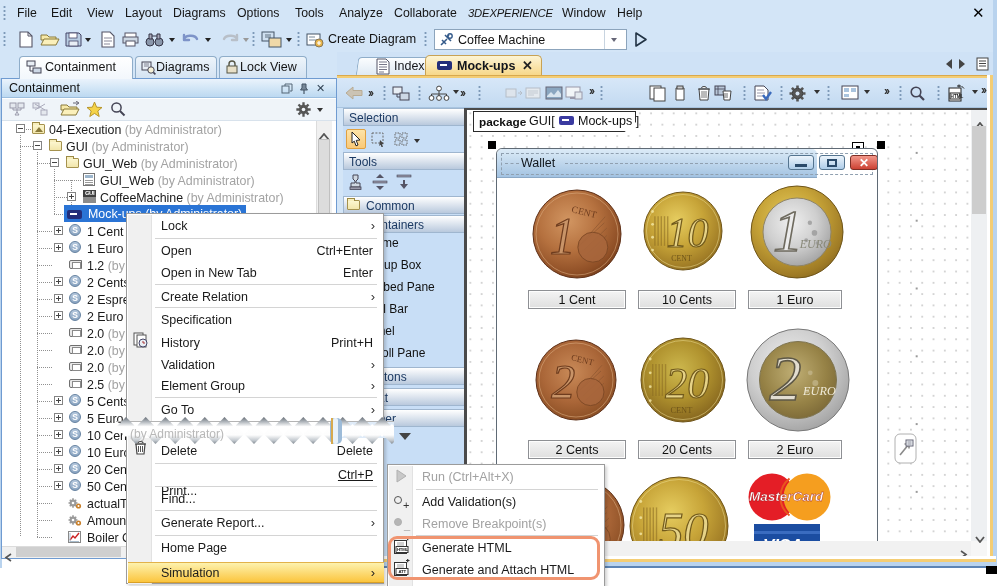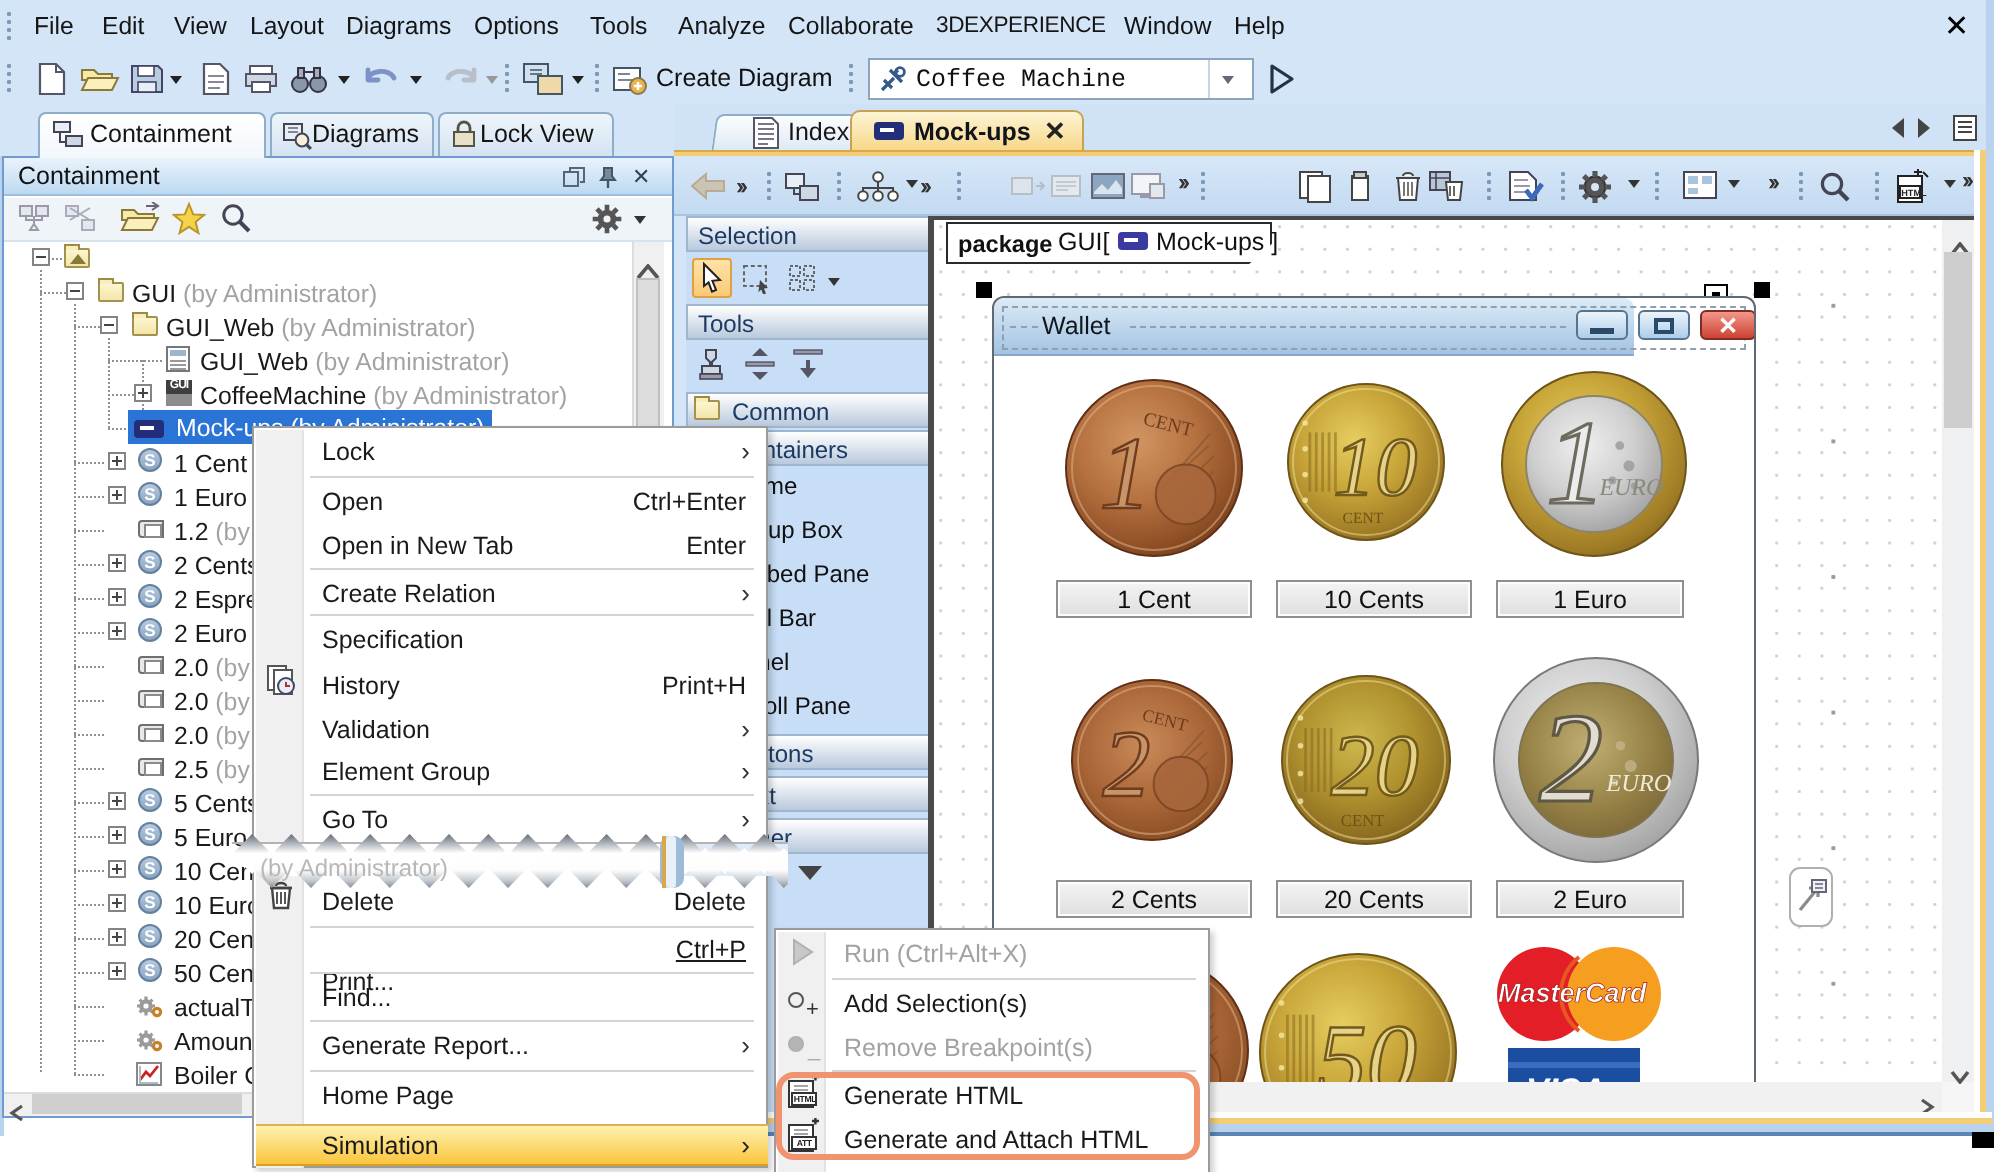--- a/index.html
+++ b/index.html
@@ -88,21 +88,21 @@
     <div class="grip" style="left:3px;top:5px;"></div>
     <span class="mi" style="left:17px">File</span>
     <span class="mi" style="left:51px">Edit</span>
     <span class="mi" style="left:87px">View</span>
     <span class="mi" style="left:125px">Layout</span>
     <span class="mi" style="left:173px">Diagrams</span>
     <span class="mi" style="left:237px">Options</span>
     <span class="mi" style="left:295px">Tools</span>
     <span class="mi" style="left:339px">Analyze</span>
     <span class="mi" style="left:394px">Collaborate</span>
-    <span class="mi" style="left:468px;font-size:11.3px;letter-spacing:-0.2px;top:7px;">3DEXPERIENCE</span>
+    <span class="mi" style="left:468px;font-size:11.3px;letter-spacing:-0.2px;top:7px;font-style:italic;">3DEXPERIENCE</span>
     <span class="mi" style="left:562px">Window</span>
     <span class="mi" style="left:617px">Help</span>
     <span class="mi" style="left:972px;top:4px;font-size:15px;color:#000">✕</span>
   </div>
   <div class="abs" id="toolbar">
   <div class="grip" style="left:3px;top:5px;"></div>
   <svg style="position:absolute;left:18px;top:5px;" width="16" height="17" viewBox="0 0 16 17">
         <path d="M2 1 h8 l4 4 v11 h-12 z" fill="#fff" stroke="#556" stroke-width="1.1"></path>
         <path d="M10 1 v4 h4" fill="none" stroke="#556"></path>
       </svg>
@@ -154,21 +154,21 @@
         <circle cx="13" cy="12" r="4" fill="#e8b54a" stroke="#875"></circle>
         <path d="M13 10 v4 M11 12 h4" stroke="#fff" stroke-width="1.2"></path>
       </svg>
   <span style="position:absolute;left:328px;top:6px;font-size:12.5px;color:#111;">Create Diagram</span>
   <div class="grip" style="left:424px;top:5px;"></div>
   <div style="position:absolute;left:434px;top:3px;width:193px;height:21px;background:#fff;border:1px solid #8ca4bc;"></div>
   <svg style="position:absolute;left:439px;top:6px;" width="15" height="15" viewBox="0 0 15 15">
         <path d="M2 13 L8 7 M6 3 l6 6 M10 3 l-2 2 M3 8 l4 4" stroke="#345a8a" stroke-width="1.6" fill="none"></path>
         <circle cx="11" cy="4" r="2.2" fill="none" stroke="#345a8a" stroke-width="1.4"></circle>
       </svg>
-  <span style="position:absolute;left:458px;top:7px;font-size:12.5px;color:#111;font-family:Liberation Mono, monospace;">Coffee Machine</span>
+  <span style="position:absolute;left:458px;top:7px;font-size:12.5px;color:#111;">Coffee Machine</span>
   <div style="position:absolute;left:604px;top:4px;width:1px;height:19px;background:#c8d4e0;"></div>
   <div class="caret" style="left:611px;top:12px;border-top-color:#667;"></div>
   <svg style="position:absolute;left:633px;top:5px;" width="16" height="17" viewBox="0 0 16 17">
         <path d="M3 2 L13 8.5 L3 15 Z" fill="none" stroke="#234" stroke-width="1.6" stroke-linejoin="round"></path>
       </svg>
   </div>
 
   <div class="ltab active" style="left:19px; width:114px;">Containment</div>
   <div class="ltab" style="left:135px; width:82px; padding-left:20px;">Diagrams</div>
   <div class="ltab" style="left:219px; width:88px; padding-left:20px;">Lock View</div>
@@ -208,20 +208,21 @@
   <div class="caret" style="left:315px;top:9px;border-top-color:#333;"></div>
   </div>
     <div class="abs" id="tree">
     <div class="vline" style="left:18px;top:14px;height:402px;"></div>
     <div class="vline" style="left:35px;top:31px;height:385px;"></div>
     <div class="vline" style="left:52px;top:48px;height:45px;"></div>
     <div class="vline" style="left:69px;top:59px;height:34px;"></div>
     <div class="ebox" style="left:14px;top:3px;"></div>
     <div class="hline" style="left:24px;top:8px;width:6px;"></div>
     <div class="i-folder i-tri" style="left:30px;top:3px;"></div>
+    <div class="trow" style="left:47px;top:2px;">04-Execution <span class="gray">(by Administrator)</span></div>
     <div class="hline" style="left:18px;top:25px;width:13px;"></div>
     <div class="ebox" style="left:31px;top:20px;"></div>
     <div class="i-folder" style="left:47px;top:20px;"></div>
     <div class="trow" style="left:64px;top:19px;">GUI <span class="gray">(by Administrator)</span></div>
     <div class="hline" style="left:35px;top:42px;width:13px;"></div>
     <div class="ebox" style="left:48px;top:37px;"></div>
     <div class="i-folder" style="left:64px;top:37px;"></div>
     <div class="trow" style="left:81px;top:36px;">GUI_Web <span class="gray">(by Administrator)</span></div>
     <div class="hline" style="left:52px;top:59px;width:27px;"></div>
     <div class="i-diag" style="left:81px;top:52px;"></div>
@@ -860,21 +861,21 @@
  <path d="M3 4 h9 l-1 10 h-7 z" fill="#fff" stroke="#444" stroke-width="1.2"></path>
  <path d="M2 4 h11 M5 3 a2.5 1.5 0 0 1 5 0" fill="none" stroke="#444" stroke-width="1.2"></path>
  <path d="M5.5 6 v6 M7.5 6 v6 M9.5 6 v6" stroke="#444" stroke-width="0.9"></path>
 </svg>
   </div>
 
   <div class="menu" id="smenu" style="left:387px;top:464px;width:218px;height:125px;">
     <div class="mstrip" style="height:123px;"></div>
     <div class="mitem dis" style="top:5px;">Run (Ctrl+Alt+X)</div>
     <div class="msep" style="top:24px;width:182px;"></div>
-    <div class="mitem" style="top:30px;">Add Selection(s)</div>
+    <div class="mitem" style="top:30px;">Add Validation(s)</div>
     <div class="mitem dis" style="top:52px;">Remove Breakpoint(s)</div>
     <div class="msep" style="top:70px;width:182px;"></div>
     <div class="mitem" style="top:76px;">Generate HTML</div>
     <div class="mitem" style="top:98px;">Generate and Attach HTML</div>
     <svg style="position:absolute;left:6px;top:3px;" width="14" height="16" viewBox="0 0 14 16">
         <path d="M3 2 L12 8 L3 14 Z" fill="#c8c8c8" stroke="#b0b0b0"></path>
       </svg>
     <div style="position:absolute;left:6px;top:31px;width:8px;height:8px;border:1.5px solid #555;border-radius:50%;"></div>
     <div class="msc" style="left:15px;top:34px;font-size:11px;color:#333;">+</div>
     <div style="position:absolute;left:6px;top:53px;width:8px;height:8px;background:#b5b5b5;border:1.5px solid #b0b0b0;border-radius:50%;"></div>

